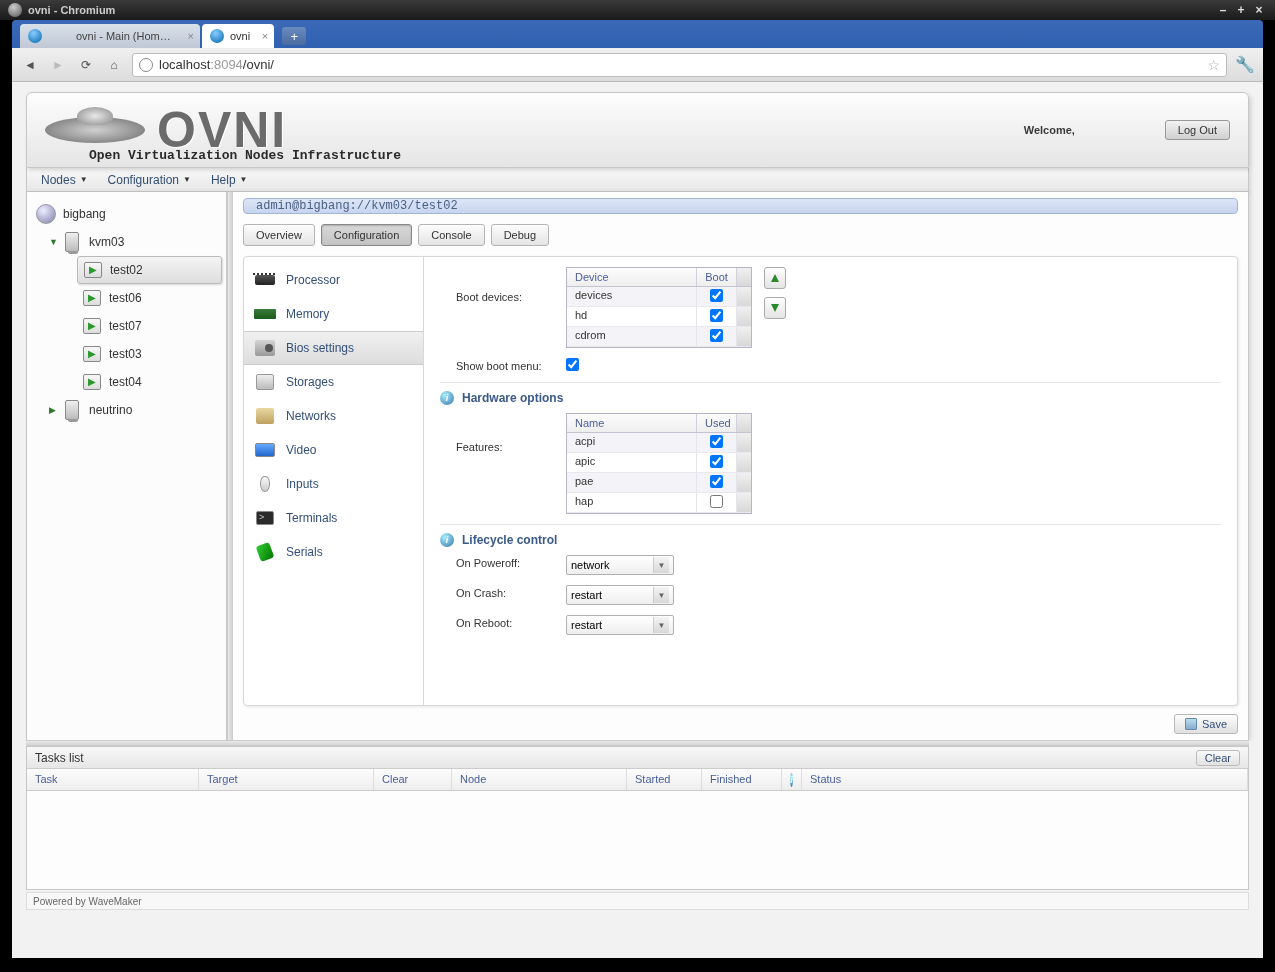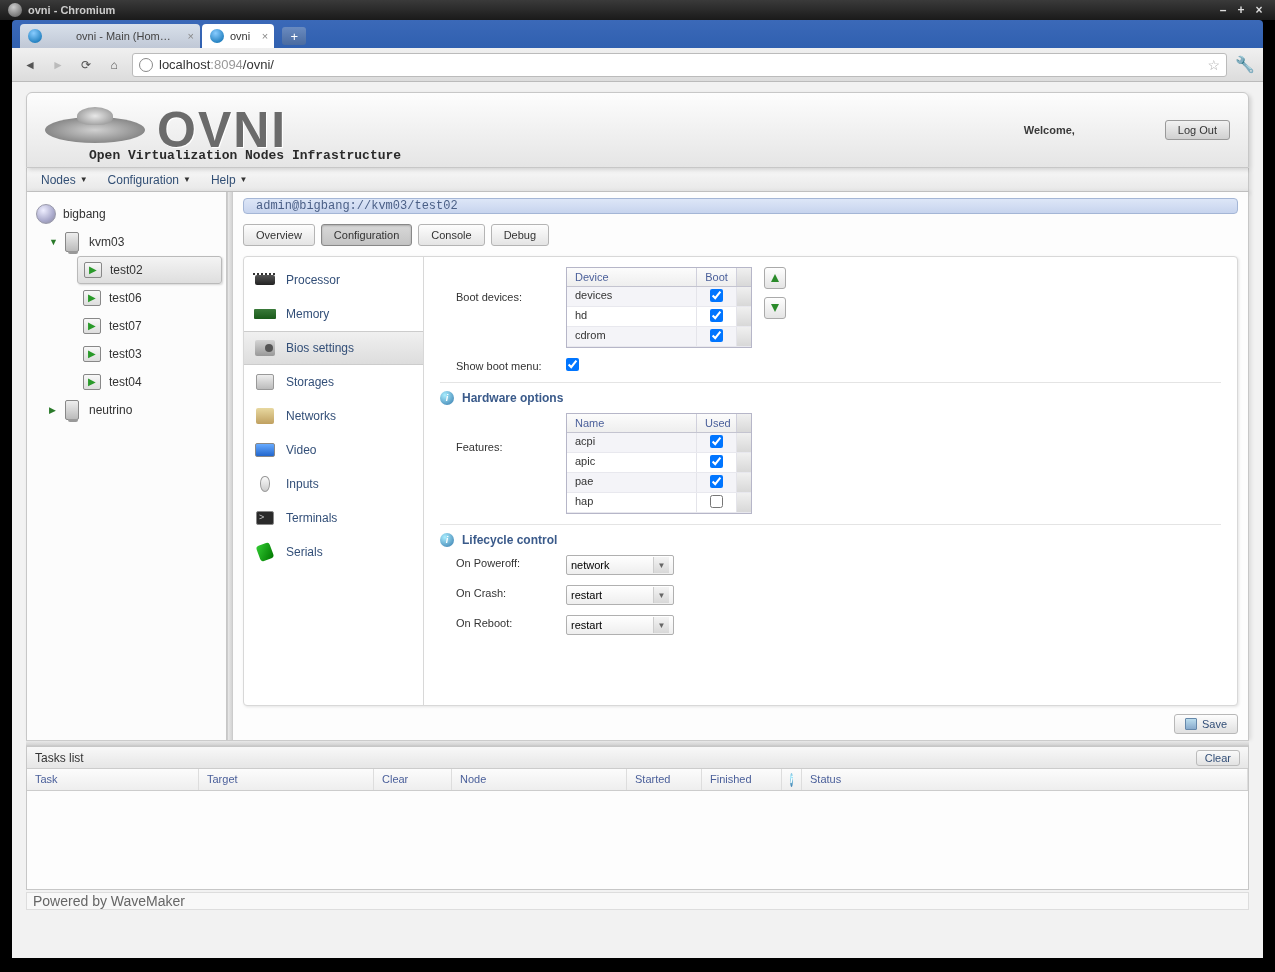--- a/index.html
+++ b/index.html
@@ -125,21 +125,21 @@
 .save-btn { padding: 3px 10px; background: linear-gradient(#fdfdfd,#e0e0e0); border: 1px solid #b8b8b8; border-radius: 3px; font-size: 11px; color: #334f78; display: flex; align-items: center; gap: 5px; }
 .save-btn .disk { width:12px; height:12px; background:linear-gradient(#bde,#8ac); border:1px solid #68a; border-radius:1px; }
 
 .tasks-panel { margin: 0 10px; border: 1px solid #c7c7c7; background: #fdfdfd; height: 144px; display: flex; flex-direction: column; }
 .tasks-header { height: 22px; background: linear-gradient(#f8f8f8,#e6e6e6); border-bottom: 1px solid #ccc; display: flex; align-items: center; padding: 0 8px; font-size: 12px; color: #333; }
 .tasks-header .clear-btn { margin-left: auto; padding: 1px 8px; background: linear-gradient(#fafafa,#e2e2e2); border: 1px solid #bbb; border-radius: 3px; font-size: 11px; color: #334f78; }
 .tasks-table-head { display: flex; height: 22px; background: linear-gradient(#fcfcfc,#eee); border-bottom: 1px solid #ccc; font-size: 11px; color: #4a5f9a; }
 .tasks-table-head .tcol { padding: 4px 8px; border-right: 1px solid #ddd; }
 .tc-task{width:172px;} .tc-target{width:175px;} .tc-owner{width:78px;} .tc-node{width:175px;} .tc-started{width:75px;} .tc-finished{width:80px;} .tc-info{width:20px; display:flex;align-items:center;justify-content:center;} .tc-status{flex:1;}
 
-.footer { margin: 2px 10px 0 10px; height: 18px; font-size: 14px; color: #666; padding-left: 6px; display: flex; align-items: center; border: 1px solid #ddd; background: #f8f8f8; }
+.footer { margin: 2px 10px 0 10px; height: 18px; font-size: 10px; color: #666; padding-left: 6px; display: flex; align-items: center; border: 1px solid #ddd; background: #f8f8f8; }
 </style>
 </head>
 <body>
 
 <div class="window-titlebar">
   <span class="favicon"></span>
   <span class="title">ovni - Chromium</span>
   <div class="window-controls">
     <span>–</span>
     <span>+</span>

